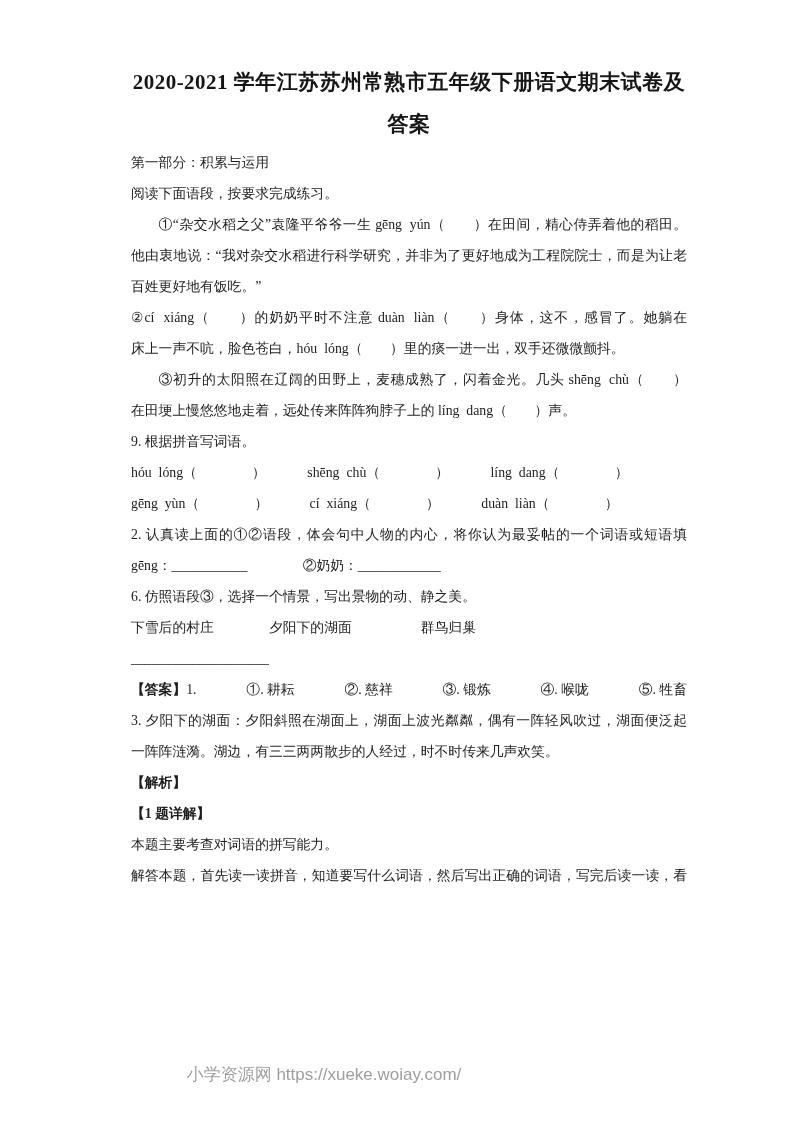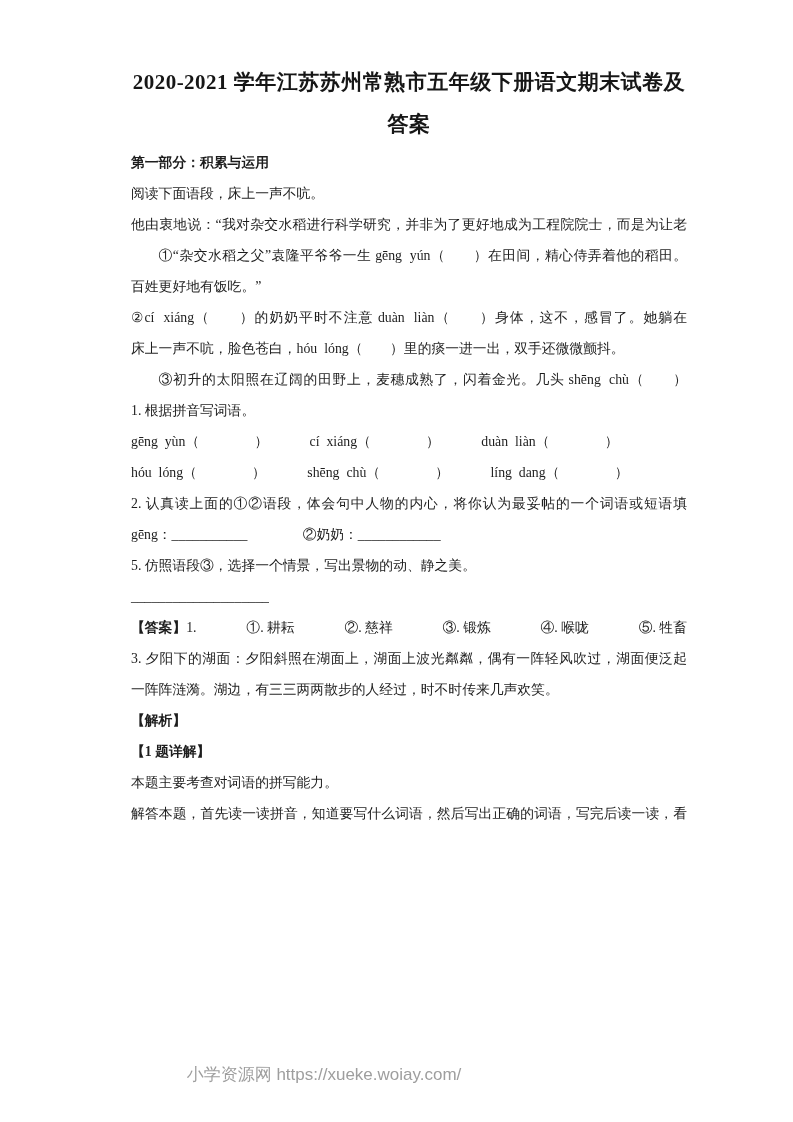--- a/index.html
+++ b/index.html
@@ -22,21 +22,21 @@
   .title {
     font-size: 21px;
     font-weight: 700;
     line-height: 42px;
     text-align: center;
     letter-spacing: 0.5px;
     color: #161616;
   }
   .heading {
     margin-top: 2px;
-    font-weight: 700;
+    font-weight: 400;
   }
   .line {
     font-size: 13.8px;
     line-height: 31px;
     height: 31px;
     white-space: pre;
     text-align: left;
   }
   .just { text-align: justify; text-align-last: justify; }
   .indent { text-indent: 2em; }
@@ -63,39 +63,41 @@
 <div class="page">
   <div class="content">
 
     <div class="title">
       <div>2020-2021 学年江苏苏州常熟市五年级下册语文期末试卷及</div>
       <div>答案</div>
     </div>
 
     <div class="line heading">第一部分：积累与运用</div>
 
-    <div class="line">阅读下面语段，床上一声不吭。</div>
+    <div class="line">阅读下面语段，按要求完成练习。</div>
 
+    <div class="line indent just">①“杂交水稻之父”袁隆平爷爷一生 gēng  yún（　　）在田间，精心侍弄着他的稻田。</div>
     <div class="line just">他由衷地说：“我对杂交水稻进行科学研究，并非为了更好地成为工程院院士，而是为让老</div>
-    <div class="line indent just">①“杂交水稻之父”袁隆平爷爷一生 gēng  yún（　　）在田间，精心侍弄着他的稻田。</div>
     <div class="line">百姓更好地有饭吃。”</div>
 
     <div class="line just">②cí  xiáng（　　）的奶奶平时不注意 duàn  liàn（　　）身体，这不，感冒了。她躺在</div>
     <div class="line">床上一声不吭，脸色苍白，hóu  lóng（　　）里的痰一进一出，双手还微微颤抖。</div>
 
     <div class="line indent just">③初升的太阳照在辽阔的田野上，麦穗成熟了，闪着金光。几头 shēng  chù（　　）</div>
+    <div class="line">在田埂上慢悠悠地走着，远处传来阵阵狗脖子上的 líng  dang（　　）声。</div>
 
-    <div class="line">1. 根据拼音写词语。</div>
+    <div class="line">9. 根据拼音写词语。</div>
+    <div class="line">hóu  lóng（　　　　）　　　shēng  chù（　　　　）　　　líng  dang（　　　　）</div>
     <div class="line">gēng  yùn（　　　　）　　　cí  xiáng（　　　　）　　　duàn  liàn（　　　　）</div>
-    <div class="line">hóu  lóng（　　　　）　　　shēng  chù（　　　　）　　　líng  dang（　　　　）</div>
 
     <div class="line just">2. 认真读上面的①②语段，体会句中人物的内心，将你认为最妥帖的一个词语或短语填</div>
     <div class="line">gēng：___________　　　　②奶奶：____________</div>
 
-    <div class="line">5. 仿照语段③，选择一个情景，写出景物的动、静之美。</div>
+    <div class="line">6. 仿照语段③，选择一个情景，写出景物的动、静之美。</div>
+    <div class="line">下雪后的村庄　　　　夕阳下的湖面　　　　　群鸟归巢</div>
     <div class="line">____________________</div>
 
     <div class="line flexrow">
       <span><span class="b">【答案】</span><span>1.</span></span>
       <span>①. 耕耘</span>
       <span>②. 慈祥</span>
       <span>③. 锻炼</span>
       <span>④. 喉咙</span>
       <span>⑤. 牲畜</span>
     </div>

